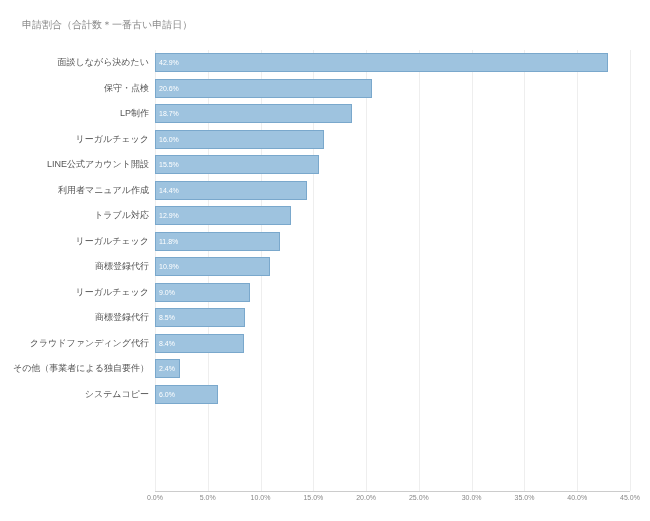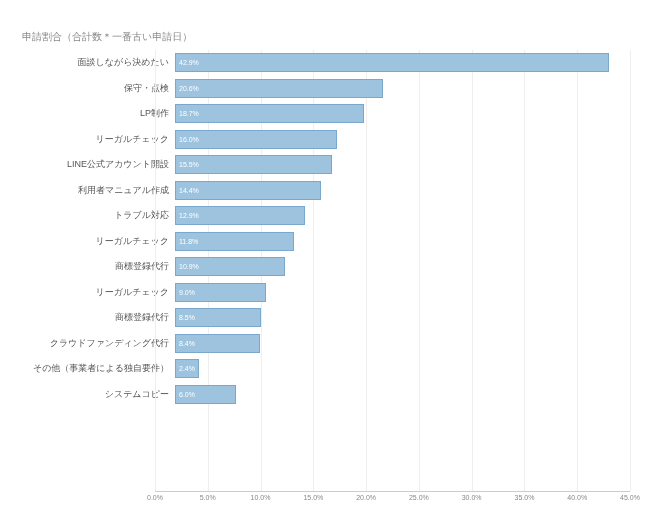--- a/index.html
+++ b/index.html
@@ -1,20 +1,20 @@
 <!DOCTYPE html>
 <html><head>
 <meta charset="utf-8">
 <style>
   * { box-sizing: border-box; margin: 0; padding: 0; }
   body { font-family: -apple-system, "Hiragino Sans", "Yu Gothic", sans-serif; background: #fff; width: 650px; height: 521px; position: relative; }
-  .title { position: absolute; top: 30px; left: 22px; font-size: 10px; color: #888; font-weight: 400; }
+  .title { position: absolute; top: 18px; left: 22px; font-size: 10px; color: #888; font-weight: 400; }
   .plot { position: absolute; top: 50px; left: 0; right: 20px; bottom: 30px; }
   .row { display: flex; align-items: center; height: 25.5px; }
-  .cat { width: 175px; text-align: right; padding-right: 6px; font-size: 9px; color: #555; white-space: nowrap; }
+  .cat { width: 155px; text-align: right; padding-right: 6px; font-size: 9px; color: #555; white-space: nowrap; }
   .bar-area { flex: 1; position: relative; height: 100%; display: flex; align-items: center; }
   .bar { height: 19px; background: #9ec3df; border: 1px solid #7aa8cc; position: relative; display: flex; align-items: center; }
   .bar .val { position: absolute; left: 3px; font-size: 7px; color: #fff; white-space: nowrap; }
   .axis { position: absolute; left: 155px; right: 20px; bottom: 14px; height: 16px; border-top: 1px solid #ccc; }
   .tick { position: absolute; top: 2px; font-size: 7px; color: #888; transform: translateX(-50%); }
   .grid { position: absolute; top: 50px; bottom: 30px; width: 0; border-left: 1px solid #eee; z-index: 0; }
   .plot .row .bar-area { z-index: 1; }
 </style>
 </head>
 <body>

